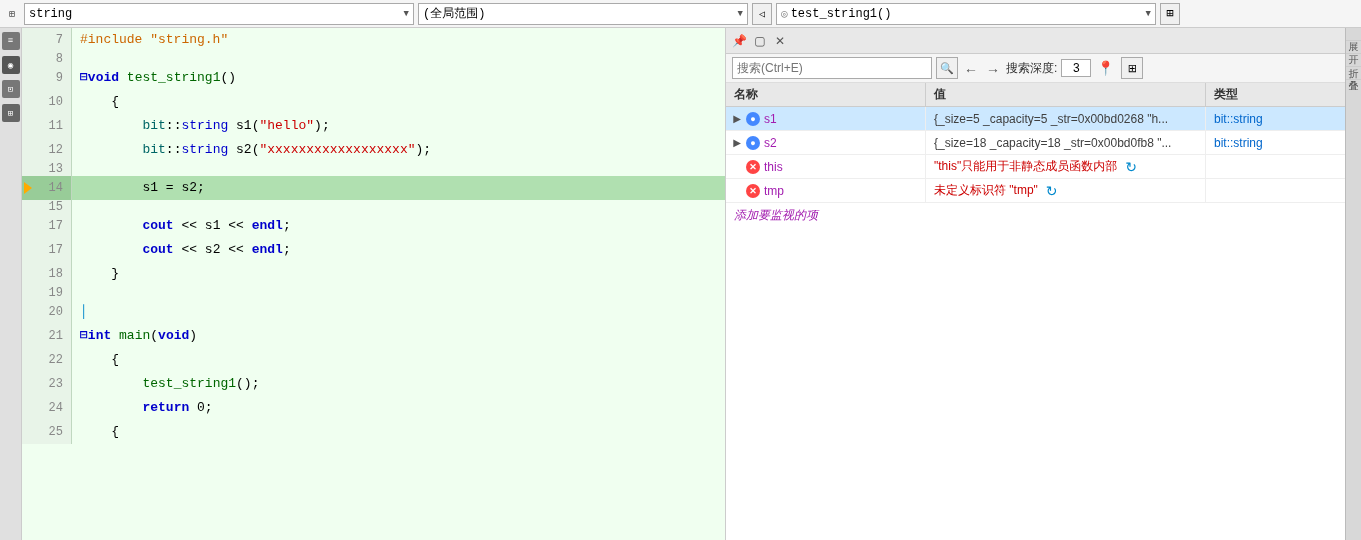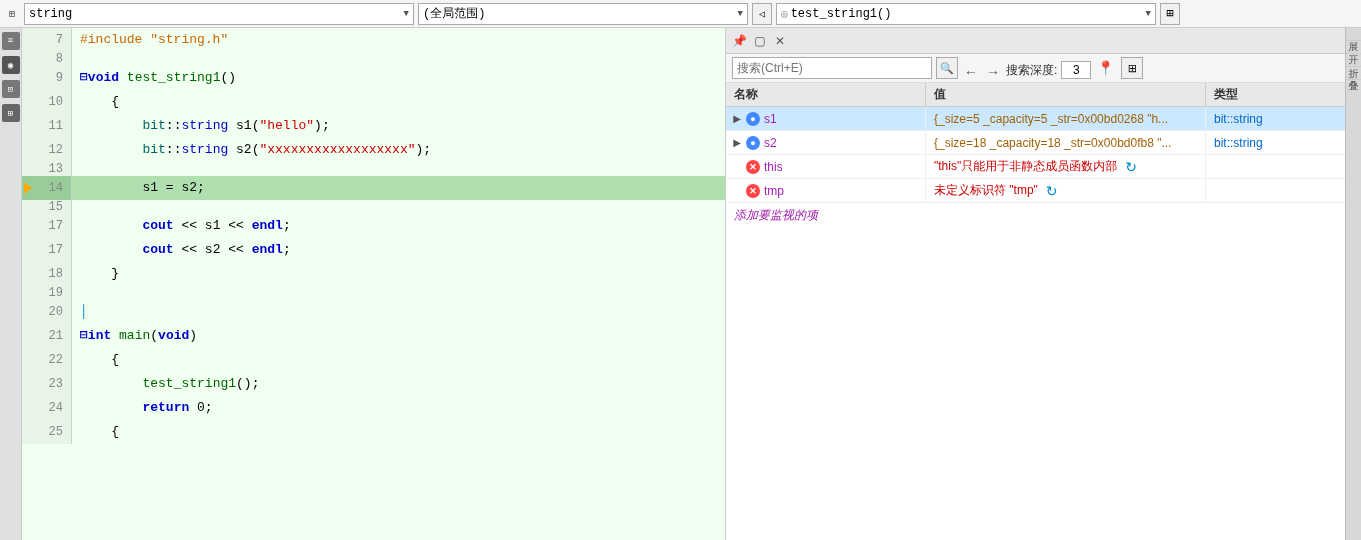--- a/index.html
+++ b/index.html
@@ -191,21 +191,21 @@
       display: flex;
       align-items: center;
       justify-content: center;
       cursor: pointer;
       font-size: 12px;
       color: #555;
     }
 
     .watch-toolbar {
       display: flex;
-      align-items: flex-end;
+      align-items: center;
       padding: 3px 6px;
       border-bottom: 1px solid #ddd;
       gap: 4px;
       background: #f5f5f5;
     }
     .search-box {
       display: flex;
       align-items: center;
       border: 1px solid #aaa;
       background: white;
@@ -339,21 +339,21 @@
       display: inline-flex;
       align-items: center;
       justify-content: center;
       font-size: 9px;
       font-weight: bold;
       flex-shrink: 0;
     }
     .var-icon.blue { background: #4488ff; color: white; }
     .var-icon.error { background: #ff4444; color: white; }
     .var-name { color: #a21caf; font-weight: 500; }
-    .var-value-blue { color: #a16207; }
+    .var-value-blue { color: #404040; }
     .var-value-red { color: #cc0000; }
     .var-type-text { color: #0066cc; }
     .refresh-icon {
       color: #0088cc;
       cursor: pointer;
       font-size: 14px;
       margin-left: 4px;
     }
 
     .add-watch-row {

